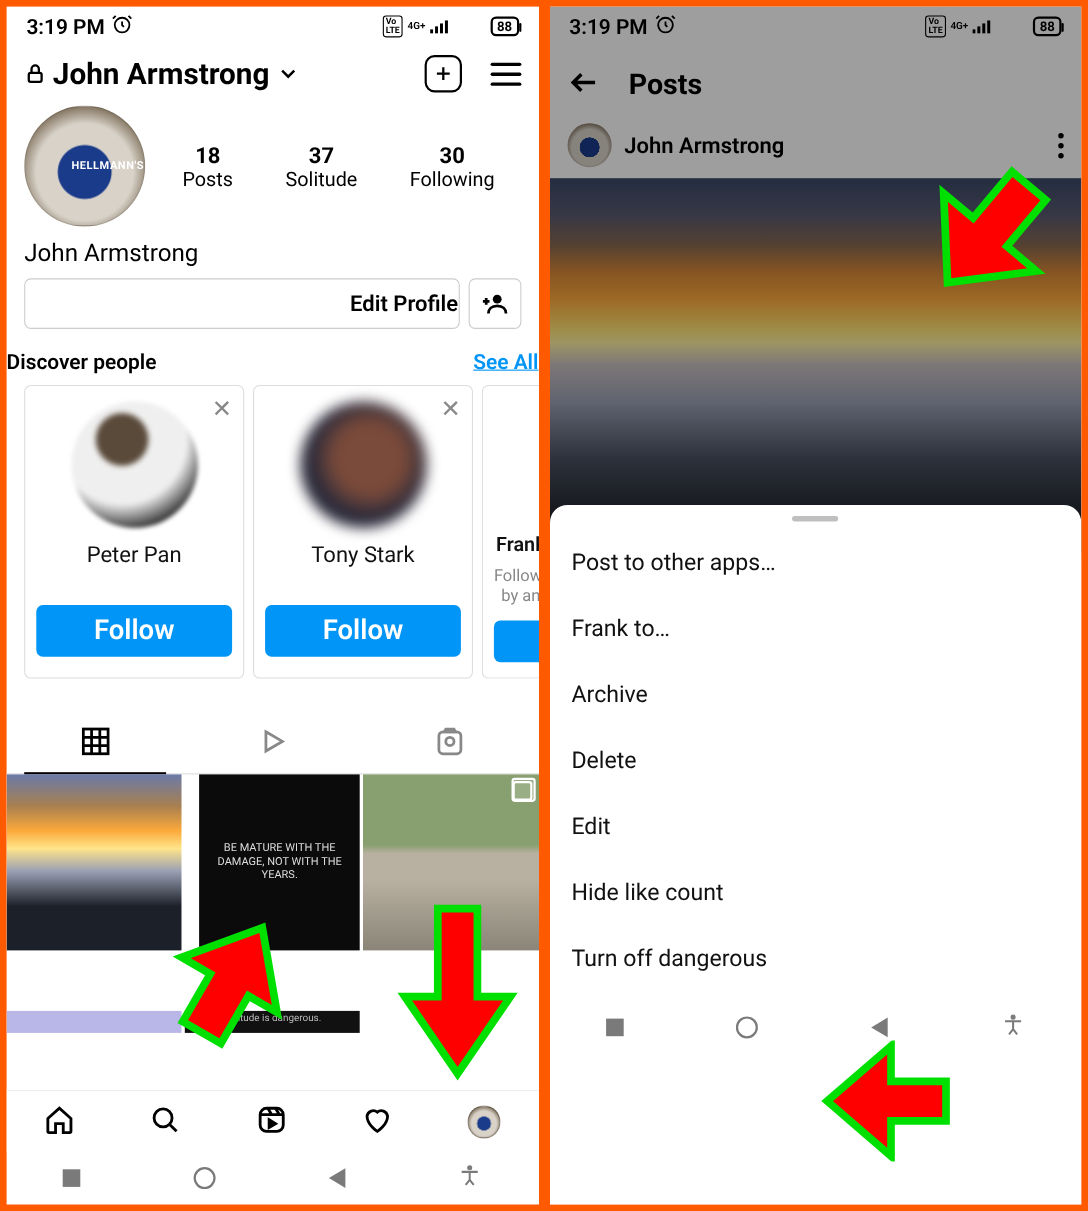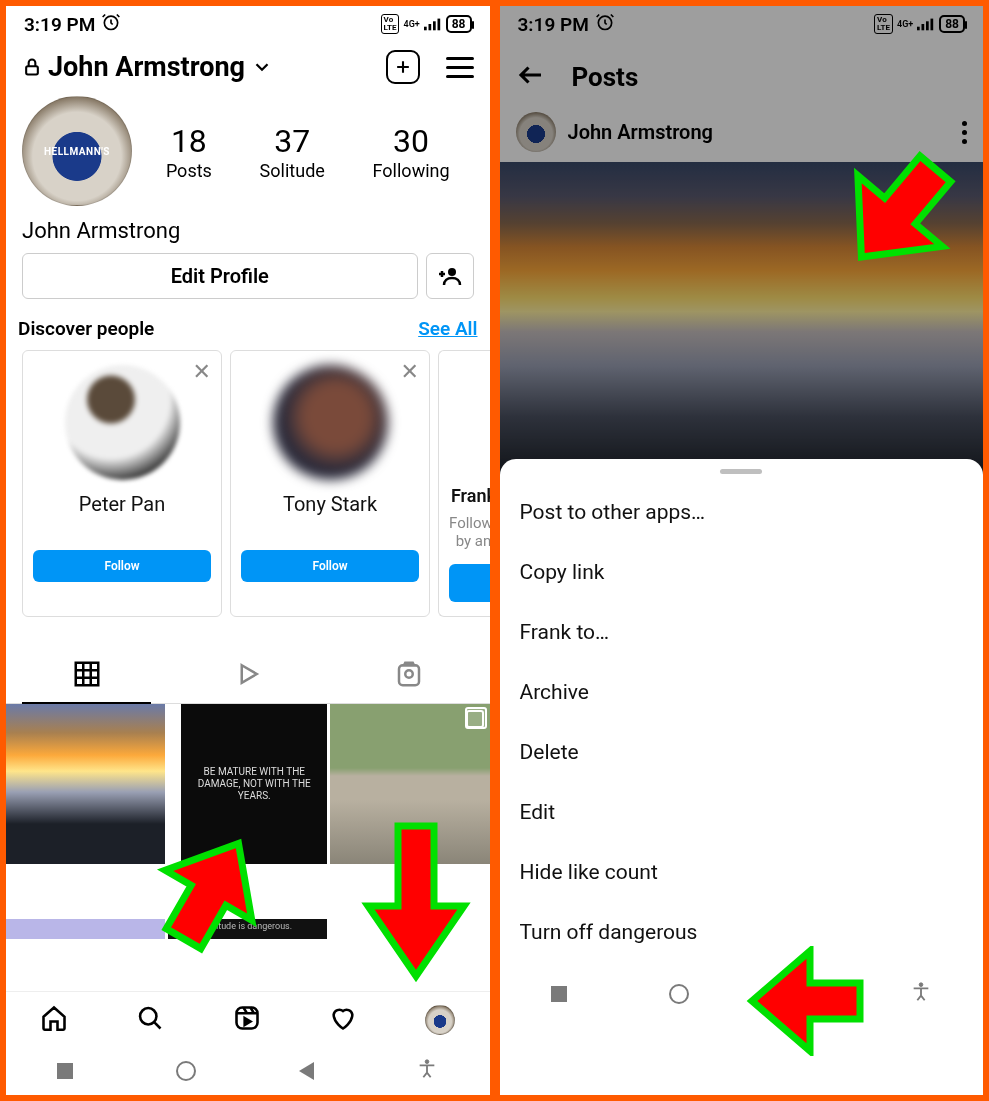--- a/index.html
+++ b/index.html
@@ -36,21 +36,21 @@
   .alarm-icon svg { width: 20px; height: 20px; }
   .volte {
     font-size: 8px; font-weight: 700; border: 1.5px solid #000;
     border-radius: 3px; padding: 1px 2px; line-height: 8px;
   }
   .net-label { font-size: 9px; font-weight: 600; line-height: 9px; }
   .signal svg { width: 18px; height: 14px; }
   .battery {
     border: 2px solid #000; border-radius: 5px; padding: 0 4px;
     font-size: 12px; font-weight: 700; position: relative;
-    display: flex; align-items: flex-end; height: 18px;
+    display: flex; align-items: flex-end; height: 18px; margin-left: 33px;
   }
   .battery::after {
     content: ""; position: absolute; right: -4px; top: 4px;
     width: 2px; height: 8px; background: #000; border-radius: 1px;
   }
 
   
   .ig-header {
     display: flex; align-items: center; justify-content: space-between;
     padding: 8px 16px 12px 16px;
@@ -63,59 +63,59 @@
   }
   .burger { display: flex; flex-direction: column; gap: 6px; }
   .burger span { width: 28px; height: 3px; background: #000; border-radius: 2px; }
 
   
   .profile-row { display: flex; align-items: center; padding: 0 16px 6px 16px; gap: 10px; }
   .avatar-lg {
     width: 110px; height: 110px; border-radius: 50%;
     background: radial-gradient(circle at 50% 55%, #1a3a8a 0 30%, #d8d2c8 31% 55%, #6b5a44 80%);
     border: 1px solid rgba(0,0,0,0.1);
-    display:flex; align-items:center; justify-content:center;
+    display:flex; align-items:center; justify-content:flex-end;
   }
   .avatar-lg span { font-size:10px; color:#fff; font-weight:700; letter-spacing:0.5px; }
   .stats { flex: 1; display: flex; justify-content: space-around; }
   .stat { text-align: center; }
-  .stat .num { font-size: 32px; font-weight: 400; }
+  .stat .num { font-size: 20px; font-weight: 700; }
   .stat .lbl { font-size: 18px; color: #000; }
 
   .display-name { font-size: 22px; padding: 6px 16px 10px; font-weight: 400; }
 
   .edit-row { display: flex; gap: 8px; padding: 0 16px 18px; }
   .edit-btn {
-    flex: 1; border: 1.5px solid #ccc; border-radius: 6px; text-align: center;
+    flex: 1; border: 1.5px solid #ccc; border-radius: 6px; text-align: right;
     font-size: 20px; font-weight: 600; padding: 10px 0;
   }
   .addfriend-btn {
     width: 48px; border: 1.5px solid #ccc; border-radius: 6px;
     display: flex; align-items: center; justify-content: center;
   }
 
-  .discover-row { display: flex; justify-content: space-between; padding: 0 12px 10px; align-items: center; }
+  .discover-row { display: flex; justify-content: space-between; padding: 0 0 10px; align-items: center; }
   .discover-label { font-size: 19px; font-weight: 600; }
   .see-all { color: #0095f6; font-size: 19px; font-weight: 600; text-decoration: underline; }
 
   .discover-cards { display: flex; gap: 8px; padding: 0 0 0 16px; overflow: hidden; }
   .card {
     width: 200px; flex-shrink: 0; border: 1px solid #ddd; border-radius: 6px;
     padding: 14px 10px 14px; position: relative; text-align: center;
   }
   .card-close { position: absolute; top: 8px; right: 10px; color: #888; font-size: 22px; font-weight: 300; }
   .card-avatar {
     width: 115px; height: 115px; border-radius: 50%; margin: 0 auto 12px;
     background: #666; filter: blur(2px);
   }
   .card-avatar.a1 { background: radial-gradient(circle at 40% 30%, #5a4a3a 0 20%, #efefef 25% 55%, #222 80%); }
   .card-avatar.a2 { background: radial-gradient(circle at 55% 45%, #7a4a3a 0 35%, #2a2a3a 60%); filter: blur(6px); }
   .card-name { font-size: 20px; color: #111; margin-bottom: 34px; }
   .card-sub { font-size: 15px; color: #888; margin-top: -26px; margin-bottom: 14px; }
-  .follow-btn { background: #0095f6; color: #fff; font-size: 12px; font-weight: 600; border-radius: 6px; padding: 9px 0; }
+  .follow-btn { background: #0095f6; color: #fff; font-size: 25px; font-weight: 600; border-radius: 6px; padding: 9px 0; }
   .card.partial { width: 70px; border-left: 1px solid #ddd; border-top:1px solid #ddd; border-bottom:1px solid #ddd; border-right:none; border-radius:6px 0 0 6px; }
   .card.partial .follow-btn { background:#0095f6; height:38px; }
 
   
   .tabs { display: flex; margin-top: 34px; border-bottom: 1px solid #ddd; }
   .tab { flex: 1; text-align: center; padding: 8px 0 10px; position: relative; }
   .tab svg { width: 30px; height: 30px; }
   .tab.active::after { content:""; position:absolute; bottom:-1px; left:10%; width:80%; height:2px; background:#000; }
 
   
@@ -426,21 +426,20 @@
       </div>
   </div>
 
   <div class="post-image"></div>
 
   <div class="dim-overlay" style="bottom:585px;"></div>
 
   <div class="sheet" style="height:636px;">
     <div class="sheet-handle"></div>
     <div class="sheet-item">Post to other apps…</div>
-    <div class="sheet-item">Copy link</div>
     <div class="sheet-item">Frank to…</div>
     <div class="sheet-item">Archive</div>
     <div class="sheet-item">Delete</div>
     <div class="sheet-item">Edit</div>
     <div class="sheet-item">Hide like count</div>
     <div class="sheet-item">Turn off dangerous</div>
 
     <div class="sys-nav" style="margin-top:8px;">
       <div class="sq"></div>
       <div class="circ"></div>

